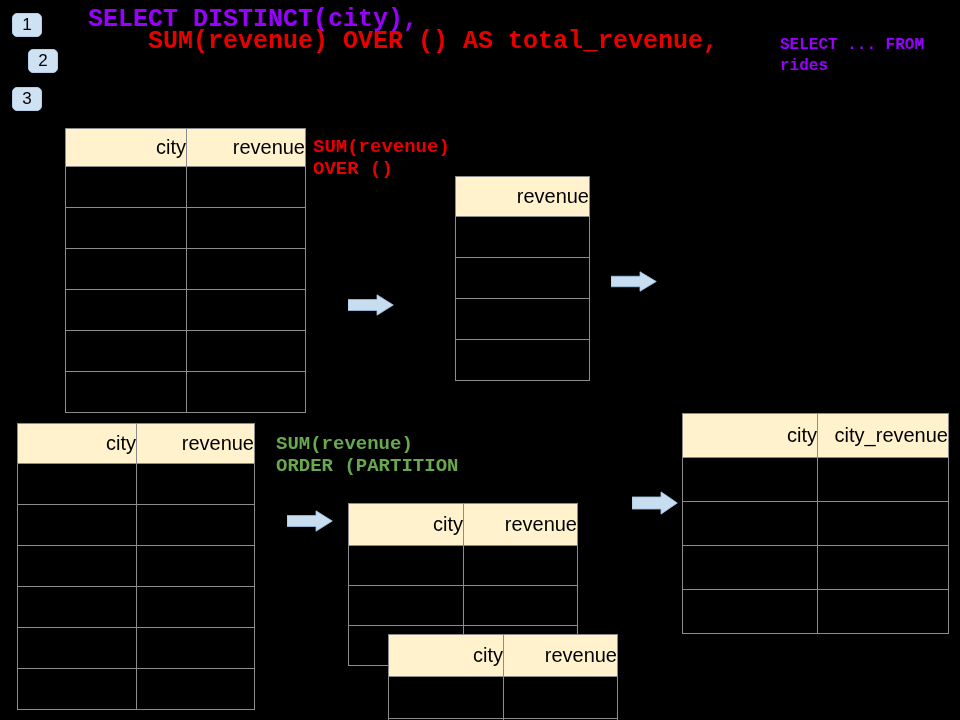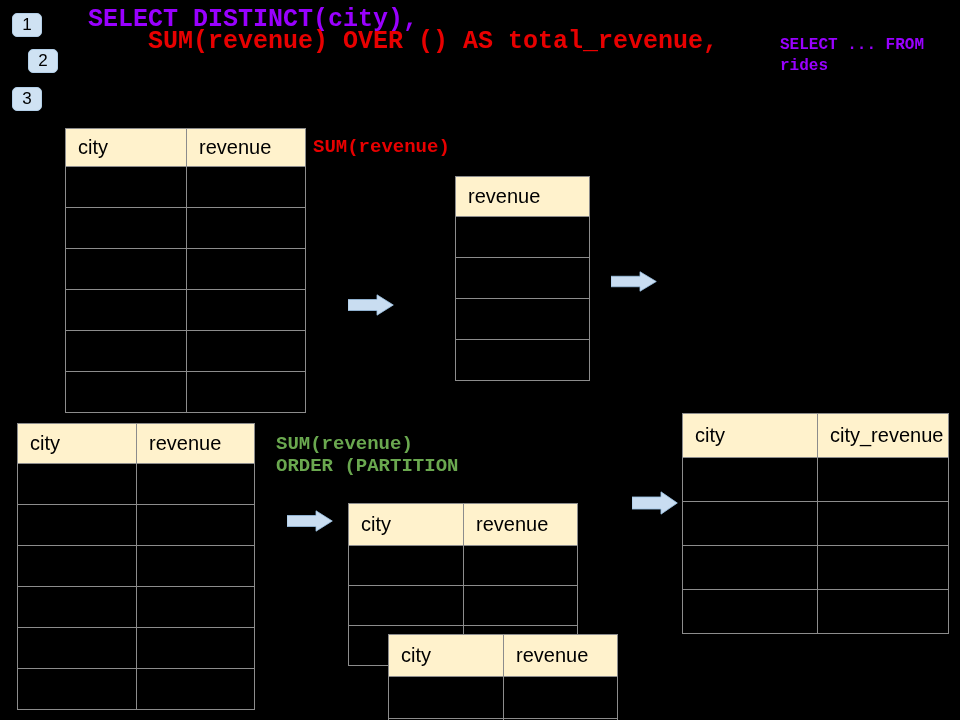--- a/index.html
+++ b/index.html
@@ -25,21 +25,21 @@
     background:var(--badge_bg,#cfe2f3);border:1px solid #b3cfe8;border-radius:5px;
     color:#000;font-size:17px;display:flex;align-items:center;justify-content:center;
   }
   
   table.dt{
     position:absolute;border-collapse:collapse;table-layout:fixed;background:#000;
   }
   table.dt th,table.dt td{border:1px solid var(--border,#8c8c8c);padding:0;}
   table.dt th{
     background:var(--table_header_bg,#fff2cc);
-    font-weight:400;font-size:20px;color:#000;text-align:left;
+    font-weight:400;font-size:20px;color:#000;text-align:right;
     padding-left:12px;vertical-align:middle;
   }
   table.dt td{background:#000;}
   table.dt thead tr{height:var(--hh,40px);}
   table.dt tbody tr{height:var(--rh,41px);}
   
   svg.arrow{position:absolute;}
   svg.arrow polygon{fill:var(--arrow_fill,#c9ddf1);stroke:#9cc3e5;stroke-width:0.8;}
 </style>
 </head>
@@ -54,20 +54,21 @@
   <div class="code-line" data-color="red">    SUM(revenue) OVER () AS total_revenue,</div>
 </div>
 
 <div class="codeblock code-side" style="left:780px;top:35px">
   <div class="code-line" data-color="purple">SELECT ... FROM</div>
   <div class="code-line" data-color="purple">rides</div>
 </div>
 
 <div class="codeblock fn-label" style="left:313px;top:137px">
   <div class="code-line" data-color="red">SUM(revenue)</div>
+  <div class="code-line" data-color="red">OVER ()</div>
 </div>
 
 <div class="codeblock fn-label" style="left:276px;top:434px">
   <div class="code-line" data-color="green">SUM(revenue)</div>
   <div class="code-line" data-color="green">ORDER (PARTITION</div>
 </div>
 
 <table class="dt" style="left:65px;top:128px;--hh:38px;--rh:41px">
   <colgroup>
       <col style="width:121px">

